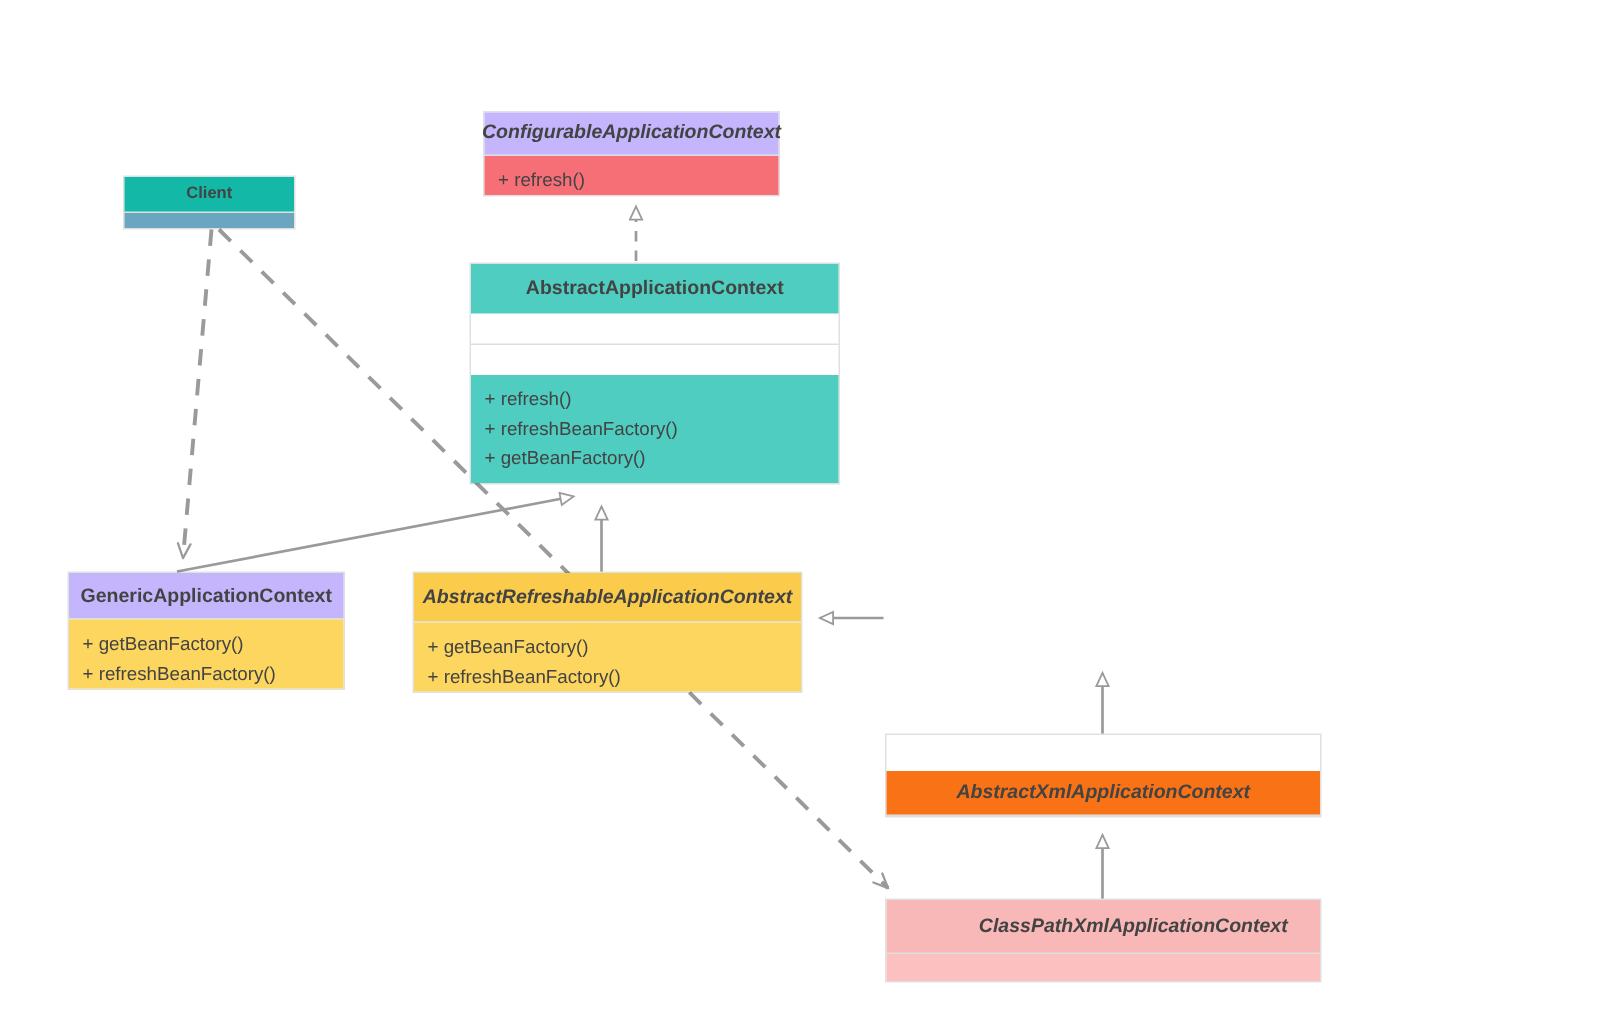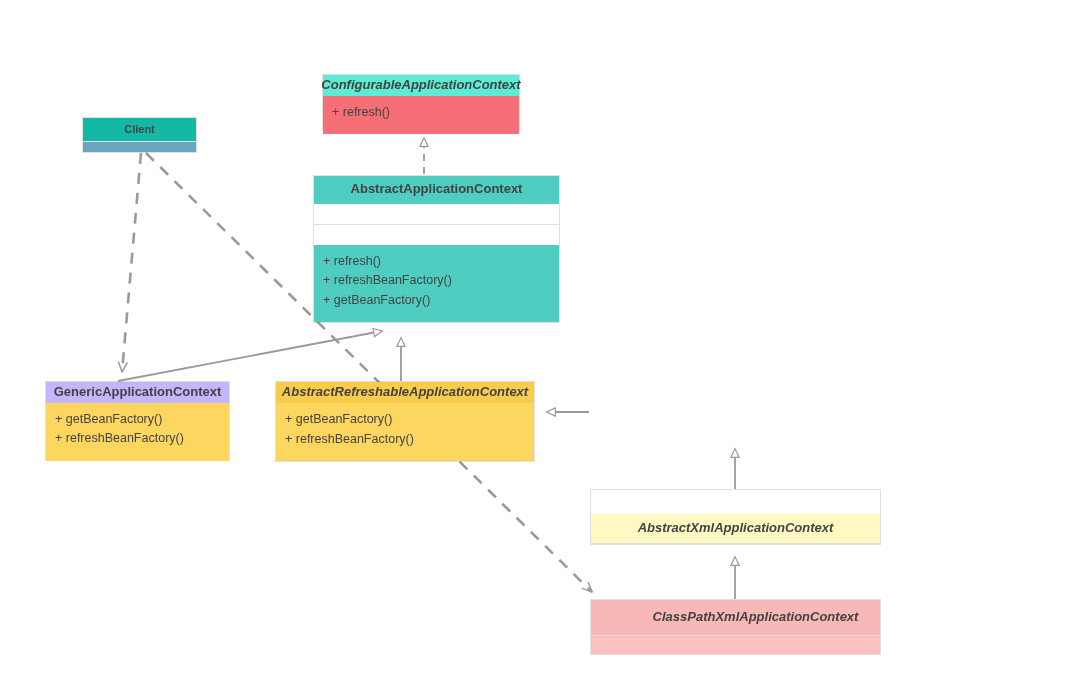--- a/index.html
+++ b/index.html
@@ -45,21 +45,21 @@
     color: #434343;
     padding: 3px 8px;
     line-height: 1.15;
   }
   .uml-header.italic {
     font-style: italic;
   }
   .uml-body {
     box-sizing: border-box;
     flex: 1 1 auto;
-    padding: 7px 9px 12px 9px;
+    padding: 7px 9px 0 9px;
     font-size: 12.5px;
     color: #434343;
     line-height: 19.5px;
   }
   .uml-body.empty {
     padding: 0;
   }
   .member {
     white-space: nowrap;
   }
@@ -72,21 +72,21 @@
   
   #box-client {
     left: 82px; top: 117px; width: 115px; height: 36px;
   }
   #box-client .uml-header { background: #14b8a6; height: 23px; font-size: 11px; }
   #box-client .uml-body { background: #6aa6c0; }
 
   #box-configurable {
     left: 322px; top: 74px; width: 198px; height: 57px;
   }
-  #box-configurable .uml-header { background: #5eead4; height: 29px; }
+  #box-configurable .uml-header { background: #c4b5fd; height: 29px; }
   #box-configurable .uml-body { background: #f76f76; }
 
   #box-abstractapp {
     left: 313px; top: 175px; width: 247px; height: 148px; gap: 20px;
   }
   #box-abstractapp .uml-header { background: #4ecdc0; height: 33px; }
   #box-abstractapp .uml-body { background: #4ecdc0; }
 
   #box-generic {
     left: 45px; top: 381px; width: 185px; height: 79px;
@@ -102,21 +102,21 @@
 
   #box-refreshableconfig {
     left: 590px; top: 385px; width: 291px; height: 52px;
   }
   #box-refreshableconfig .uml-header { background: #f9b8b8; height: 32px; }
   #box-refreshableconfig .uml-body { background: #fcc0c0; }
 
   #box-abstractxml {
     left: 590px; top: 489px; width: 291px; height: 56px;
   }
-  #box-abstractxml .uml-header { background: #fef9c3; height: 35px; margin-top: 24px; }
+  #box-abstractxml .uml-header { background: #f97316; height: 35px; margin-top: 24px; }
   #box-abstractxml .uml-body { background: #fcc0c0; }
 
   #box-classpathxml {
     left: 590px; top: 599px; width: 291px; height: 56px;
   }
   #box-classpathxml .uml-header { background: #f9b8b8; height: 35px; padding-left: 48px; }
   #box-classpathxml .uml-body { background: #fcc0c0; }
 </style>
 </head>
 <body>

